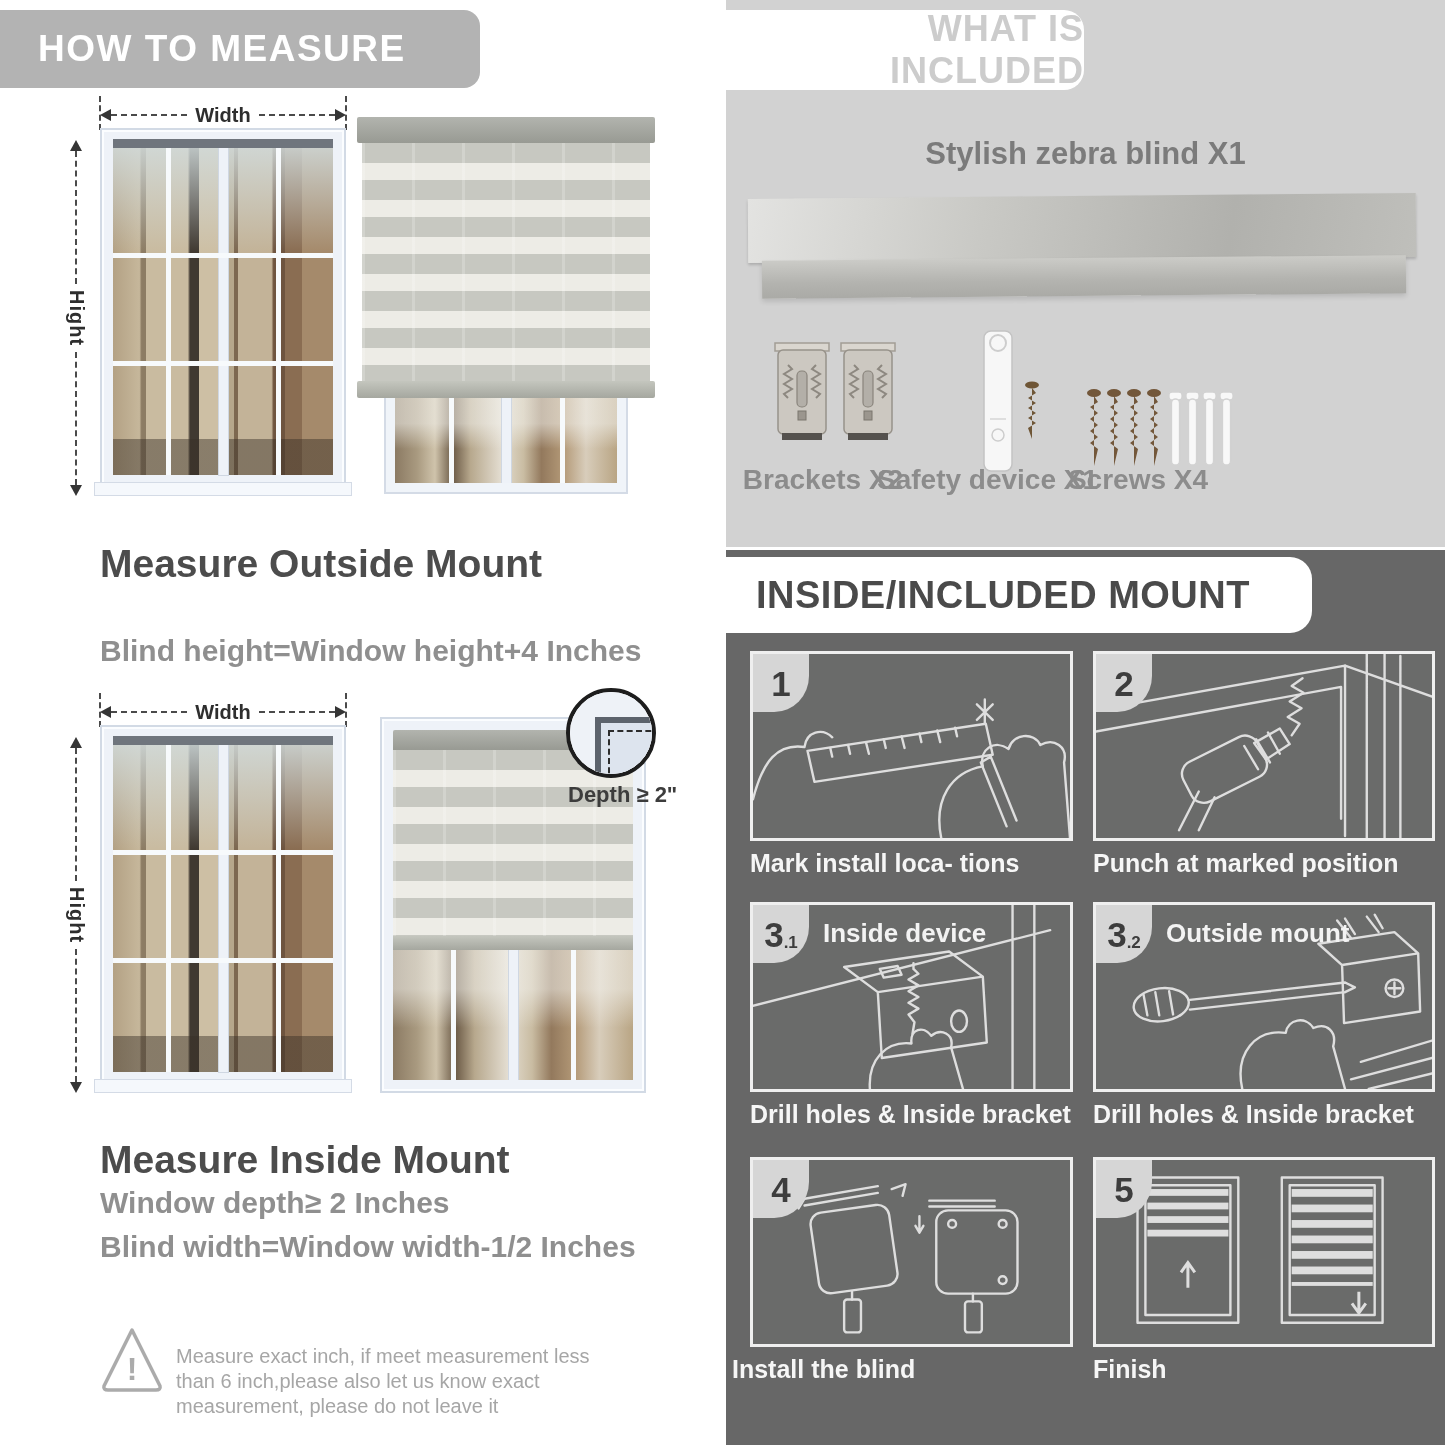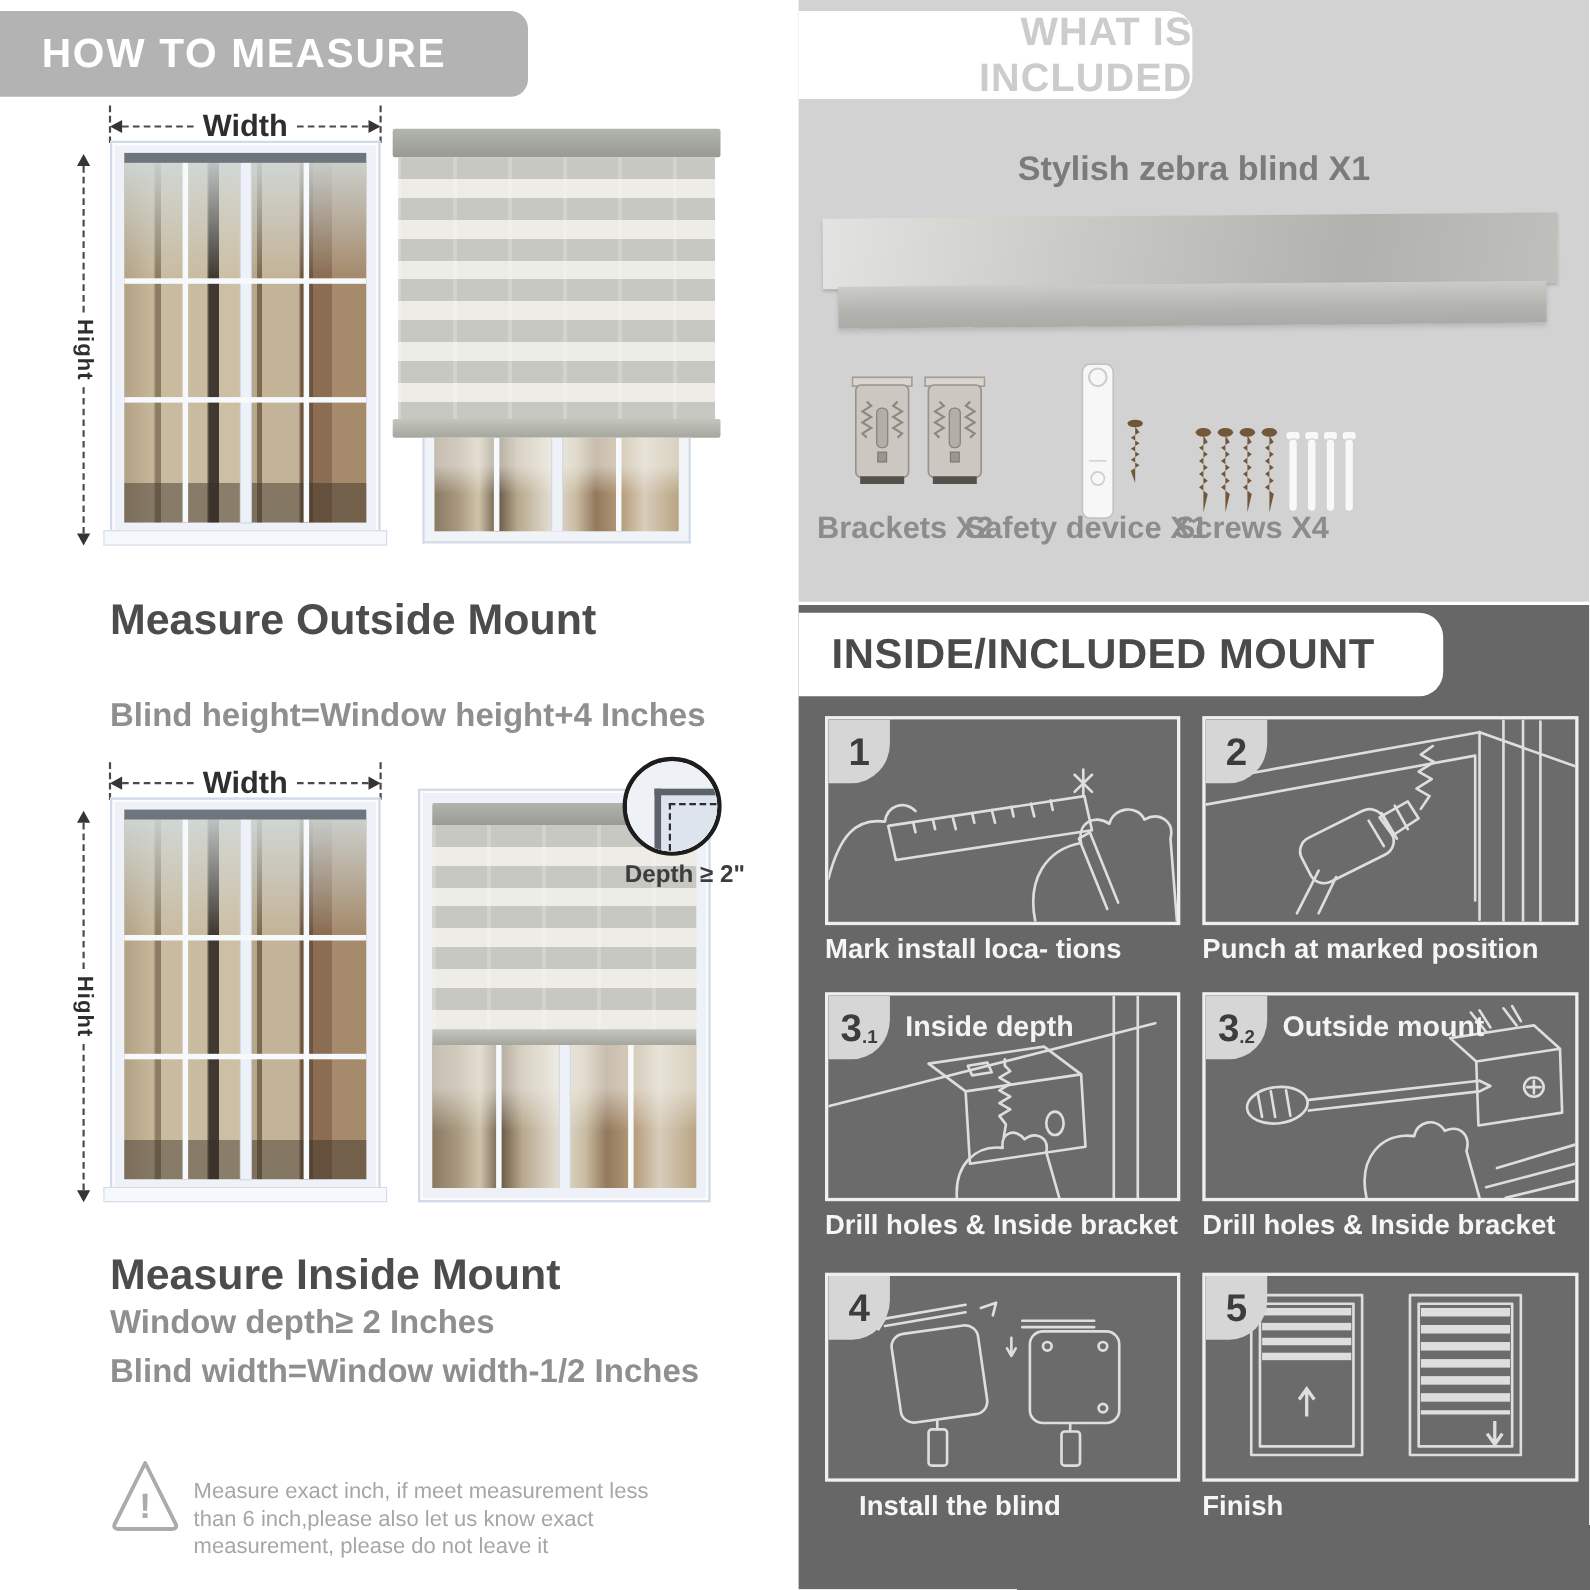--- a/index.html
+++ b/index.html
@@ -21,21 +21,21 @@
 
   
   .h-title{position:absolute;font-size:39px;font-weight:bold;color:#4c4c4c;white-space:nowrap;}
   .h-line{position:absolute;font-size:30px;font-weight:bold;color:#8f8f8f;white-space:nowrap;}
   .warn-text{position:absolute;left:176px;top:1324px;width:446px;font-size:20px;line-height:25px;
              color:#a6a6a6;font-weight:normal;}
   .warn-tri{position:absolute;left:100px;top:1324px;width:64px;height:70px;}
 
   
   .dim-w{position:absolute;height:22px;display:flex;align-items:center;color:#2e2e2e;
-         font-weight:bold;font-size:28px;}
+         font-weight:bold;font-size:20px;}
   .dim-w .dl{flex:1;border-top:2px dashed #4a4a4a;height:0;}
   .dim-w .lbl{margin:0 8px;white-space:nowrap;}
   .dim-w .tick{position:absolute;top:-8px;height:34px;width:0;border-left:2px dashed #4a4a4a;}
   .tri-l{width:0;height:0;border-top:6px solid transparent;border-bottom:6px solid transparent;border-right:11px solid #353535;}
   .tri-r{width:0;height:0;border-top:6px solid transparent;border-bottom:6px solid transparent;border-left:11px solid #353535;}
   .dim-h{position:absolute;width:24px;display:flex;flex-direction:column;align-items:center;color:#2e2e2e;
          font-weight:bold;font-size:20px;}
   .dim-h .av{flex:1;border-left:2px dashed #4a4a4a;width:0;}
   .dim-h .lbl{writing-mode:vertical-rl;margin:6px 0;letter-spacing:1px;white-space:nowrap;}
   .tri-u{width:0;height:0;border-left:6px solid transparent;border-right:6px solid transparent;border-bottom:11px solid #353535;}
@@ -340,21 +340,21 @@
       </g>
     </svg>
   </div>
   <div class="caption" style="left:1093px;top:849px;">Punch at  marked position</div>
 
   <div class="step-panel" style="left:750px;top:902px;width:323px;height:190px;">
     <div class="badge">
         <span class="n">3</span>
         <span class="sub">.1</span>
       </div>
-    <div class="step-title">Inside depth</div>
+    <div class="step-title">Inside device</div>
     <svg class="art" viewBox="0 0 320 190" preserveAspectRatio="none">
       <g fill="none" stroke="#dedede" stroke-width="2.4" stroke-linecap="round" stroke-linejoin="round">
         <path d="M0 104 L300 26 M262 0 V190 M284 0 V190"></path>
         <path d="M92 64 L198 48 L232 74 L126 90 Z M126 90 L232 74 L236 142 L130 158 Z"></path>
         <path d="M128 66 L146 63 L150 72 L132 75 Z"></path>
         <ellipse cx="208" cy="120" rx="8" ry="11"></ellipse>
         <path d="M162 66 v-6 M162 66 l5 5 -10 6 10 6 -10 6 10 6 -10 6 10 6 -10 6 6 8 -2 12"></path>
         <path d="M118 190 C116 160 134 140 160 143 C158 128 172 124 180 135 C190 127 203 133 200 147 L212 190"></path>
       </g>
     </svg>
@@ -398,21 +398,21 @@
         <path d="M168 58 v14 M164 68 l4 7 4 -7"></path>
         <rect x="185" y="52" width="82" height="86" rx="12"></rect>
         <circle cx="201" cy="66" r="4"></circle>
           <circle cx="252" cy="66" r="4"></circle>
           <circle cx="252" cy="124" r="4"></circle>
         <path d="M222 138 v8"></path>
           <rect x="214" y="146" width="17" height="32" rx="3"></rect>
       </g>
     </svg>
   </div>
-  <div class="caption" style="left:781px;top:1355px;text-align:right;">Install the blind</div>
+  <div class="caption" style="left:732px;top:1355px;text-align:right;">Install the blind</div>
 
   <div class="step-panel" style="left:1093px;top:1157px;width:342px;height:190px;">
     <div class="badge">
         <span class="n">5</span>
       </div>
     <svg class="art" viewBox="0 0 340 190" preserveAspectRatio="none">
       <g fill="none" stroke="#dedede" stroke-width="2.4" stroke-linecap="round" stroke-linejoin="round">
         <rect x="42" y="18" width="102" height="150"></rect>
           <rect x="50" y="26" width="86" height="134"></rect>
       </g>

